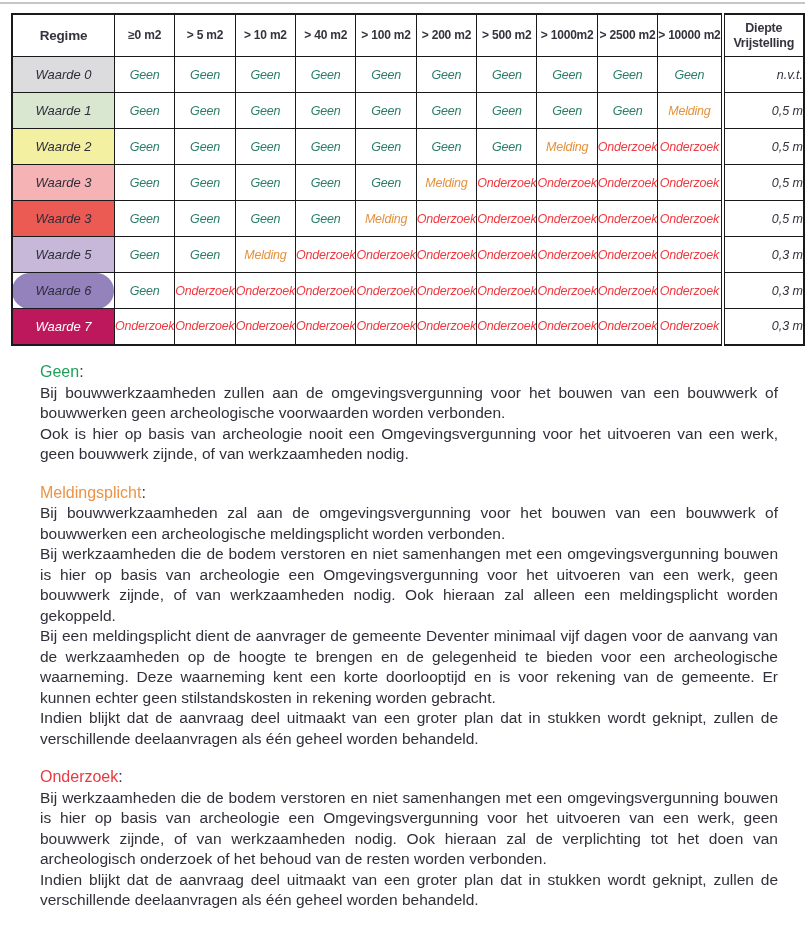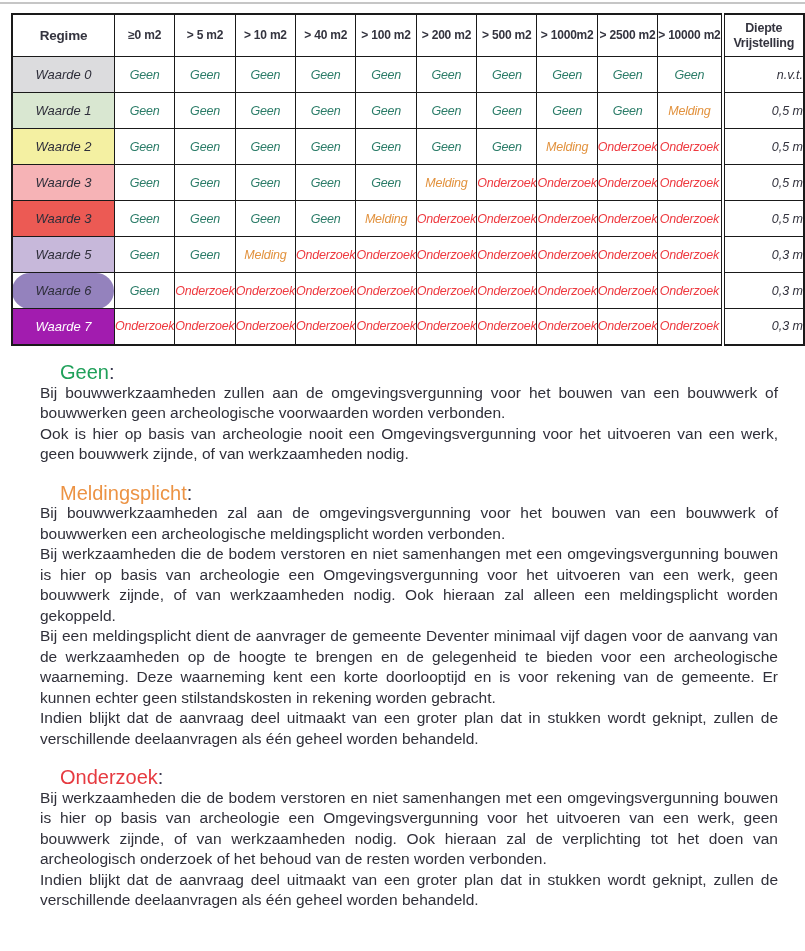--- a/index.html
+++ b/index.html
@@ -15,21 +15,21 @@
   th.col-regime{width:118px;font-size:13.5px;}
   th.col-size{width:58px;white-space:nowrap;}
   th.col-diepte{width:84px;font-size:12.5px;}
   tbody tr{height:36px;font-style:italic;}
   td.row-label{font-size:13px;color:#2e2e3a;}
   td.cell{font-size:12.5px;letter-spacing:-0.2px;background:#ffffff;}
   td.cell-diepte{font-size:12.5px;color:#33333e;background:#ffffff;text-align:right;}
   .col-diepte{border-left:4px double #1a1a1a !important;}
   .sections{position:absolute;top:362px;left:40px;width:738px;color:#30303a;}
   .section{margin:0 0 18px 0;}
-  .sec-heading{font-size:20px;line-height:20.5px;margin-left:20px;}
+  .sec-heading{font-size:16px;line-height:20.5px;}
   .sec-heading .colon{color:#3a3a50;}
   p.body-p{margin:0;font-size:15.5px;line-height:20.5px;text-align:justify;color:#30303a;}
 </style>
 </head>
 <body>
 
 <div class="top-rule"></div>
 
 <div class="tbl-wrap">
   <table>
@@ -142,21 +142,21 @@
           <td class="cell" style="color: rgb(238, 58, 64);">Onderzoek</td>
           <td class="cell" style="color: rgb(238, 58, 64);">Onderzoek</td>
           <td class="cell" style="color: rgb(238, 58, 64);">Onderzoek</td>
           <td class="cell" style="color: rgb(238, 58, 64);">Onderzoek</td>
           <td class="cell" style="color: rgb(238, 58, 64);">Onderzoek</td>
           <td class="cell" style="color: rgb(238, 58, 64);">Onderzoek</td>
           <td class="cell" style="color: rgb(238, 58, 64);">Onderzoek</td>
           <td class="col-diepte cell-diepte">0,3 m</td>
         </tr>
         <tr>
-          <td class="row-label" style="background: #a21caf; color: rgb(255, 255, 255);">Waarde 7</td>
+          <td class="row-label" style="background: #be185d; color: rgb(255, 255, 255);">Waarde 7</td>
           <td class="cell" style="color: rgb(238, 58, 64);">Onderzoek</td>
           <td class="cell" style="color: rgb(238, 58, 64);">Onderzoek</td>
           <td class="cell" style="color: rgb(238, 58, 64);">Onderzoek</td>
           <td class="cell" style="color: rgb(238, 58, 64);">Onderzoek</td>
           <td class="cell" style="color: rgb(238, 58, 64);">Onderzoek</td>
           <td class="cell" style="color: rgb(238, 58, 64);">Onderzoek</td>
           <td class="cell" style="color: rgb(238, 58, 64);">Onderzoek</td>
           <td class="cell" style="color: rgb(238, 58, 64);">Onderzoek</td>
           <td class="cell" style="color: rgb(238, 58, 64);">Onderzoek</td>
           <td class="cell" style="color: rgb(238, 58, 64);">Onderzoek</td>

